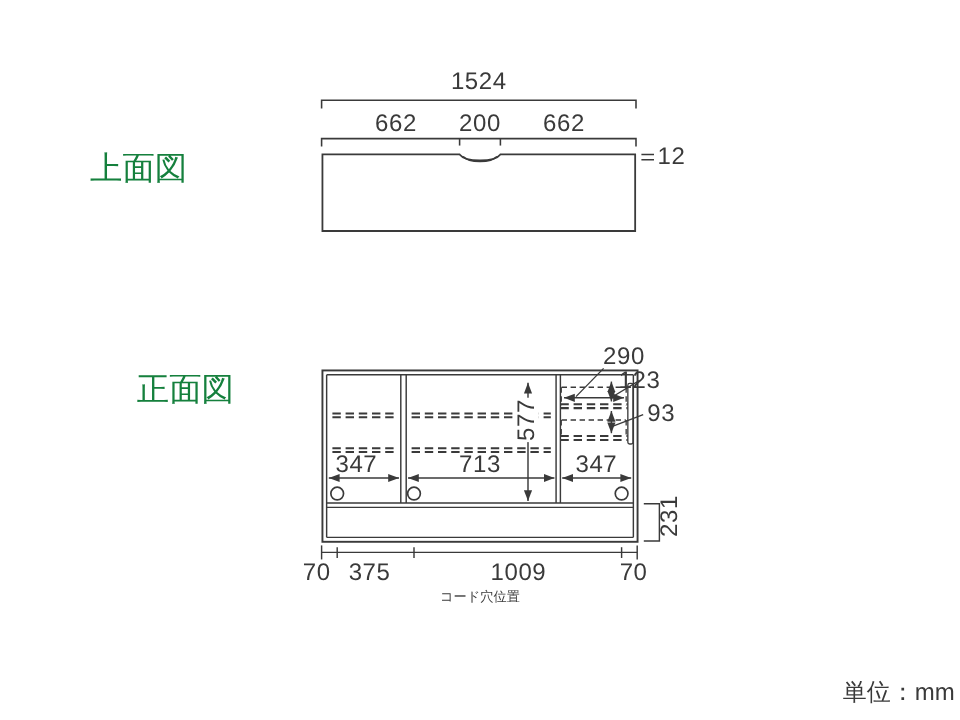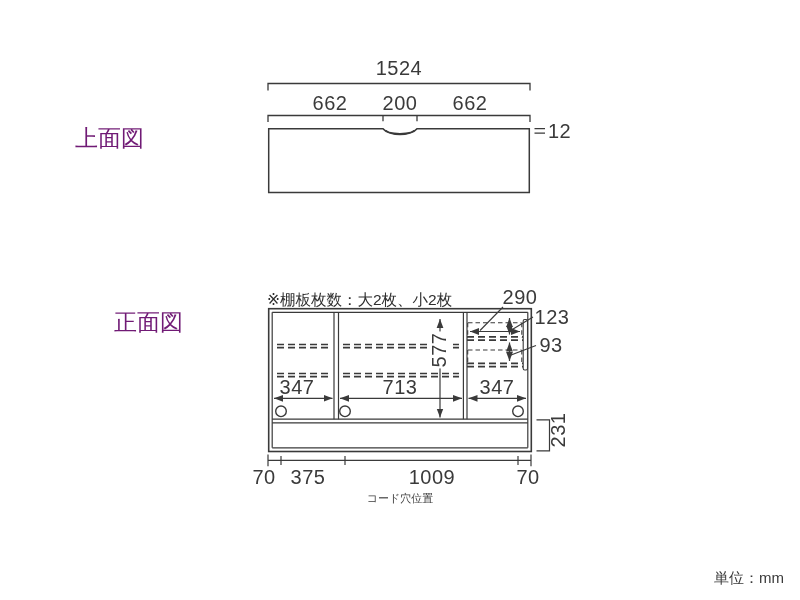--- a/index.html
+++ b/index.html
@@ -6,24 +6,24 @@
   #stage{
     position:relative;width:800px;height:600px;background:#ffffff;overflow:hidden;
     font-family:"Liberation Sans","DejaVu Sans",sans-serif;color:#333;
   }
   #lineart{position:absolute;left:0;top:0;width:800px;height:600px;}
   .lbl{position:absolute;white-space:nowrap;line-height:1;color:#3a3a3a;}
   .ctr{transform:translate(-50%,-50%);}
   .vctr{transform:translate(0,-50%);}
   .rot{transform:translate(-50%,-50%) rotate(-90deg);}
   .num{font-size:20px;letter-spacing:0.5px;}
-  .viewtitle{font-size:23px;color:#701a75;}
+  .viewtitle{font-size:27px;color:#15803d;}
   .note{font-size:15.5px;color:#2f2f2f;}
   .cordlbl{font-size:11px;}
-  .unitlbl{font-size:15px;}
+  .unitlbl{font-size:20px;}
   .whitebg{background:#fff;padding:0 1px;}
 </style>
 </head>
 <body>
 
 <div id="stage">
 
   <svg id="lineart" viewBox="0 0 800 600" xmlns="http://www.w3.org/2000/svg">
     <defs>
       <marker id="ah" markerUnits="userSpaceOnUse" markerWidth="11" markerHeight="9" refX="9" refY="4" orient="auto-start-reverse">
@@ -120,24 +120,23 @@
 
   <div class="lbl viewtitle" style="left:75px;top:127px;">上面図</div>
   <div class="lbl viewtitle" style="left:75px;top:311px;margin-left:39px;">正面図</div>
 
   <div class="lbl num ctr" style="left:399px;top:68px;">1524</div>
   <div class="lbl num ctr" style="left:330px;top:103px;">662</div>
   <div class="lbl num ctr" style="left:400px;top:103px;">200</div>
   <div class="lbl num ctr" style="left:470px;top:103px;">662</div>
   <div class="lbl num vctr" style="left:548px;top:130.5px;">12</div>
 
-  <div class="lbl note" style="left:267px;top:292px;">※棚板枚数：大2枚、小2枚</div>
 
   <div class="lbl num ctr" style="left:520px;top:297px;">290</div>
-  <div class="lbl num ctr" style="left:552px;top:317px;text-align:center;">123</div>
+  <div class="lbl num ctr" style="left:533px;top:317px;text-align:center;">123</div>
   <div class="lbl num ctr" style="left:551px;top:345px;">93</div>
   <div class="lbl num rot whitebg" style="left:439px;top:350px;">577</div>
   <div class="lbl num ctr" style="left:297px;top:387px;">347</div>
   <div class="lbl num ctr" style="left:400px;top:387px;">713</div>
   <div class="lbl num ctr" style="left:497px;top:387px;">347</div>
   <div class="lbl num rot" style="left:558px;top:430px;">231</div>
 
   <div class="lbl num ctr" style="left:264px;top:477px;">70</div>
   <div class="lbl num ctr" style="left:308px;top:477px;">375</div>
   <div class="lbl num ctr" style="left:432px;top:477px;">1009</div>

